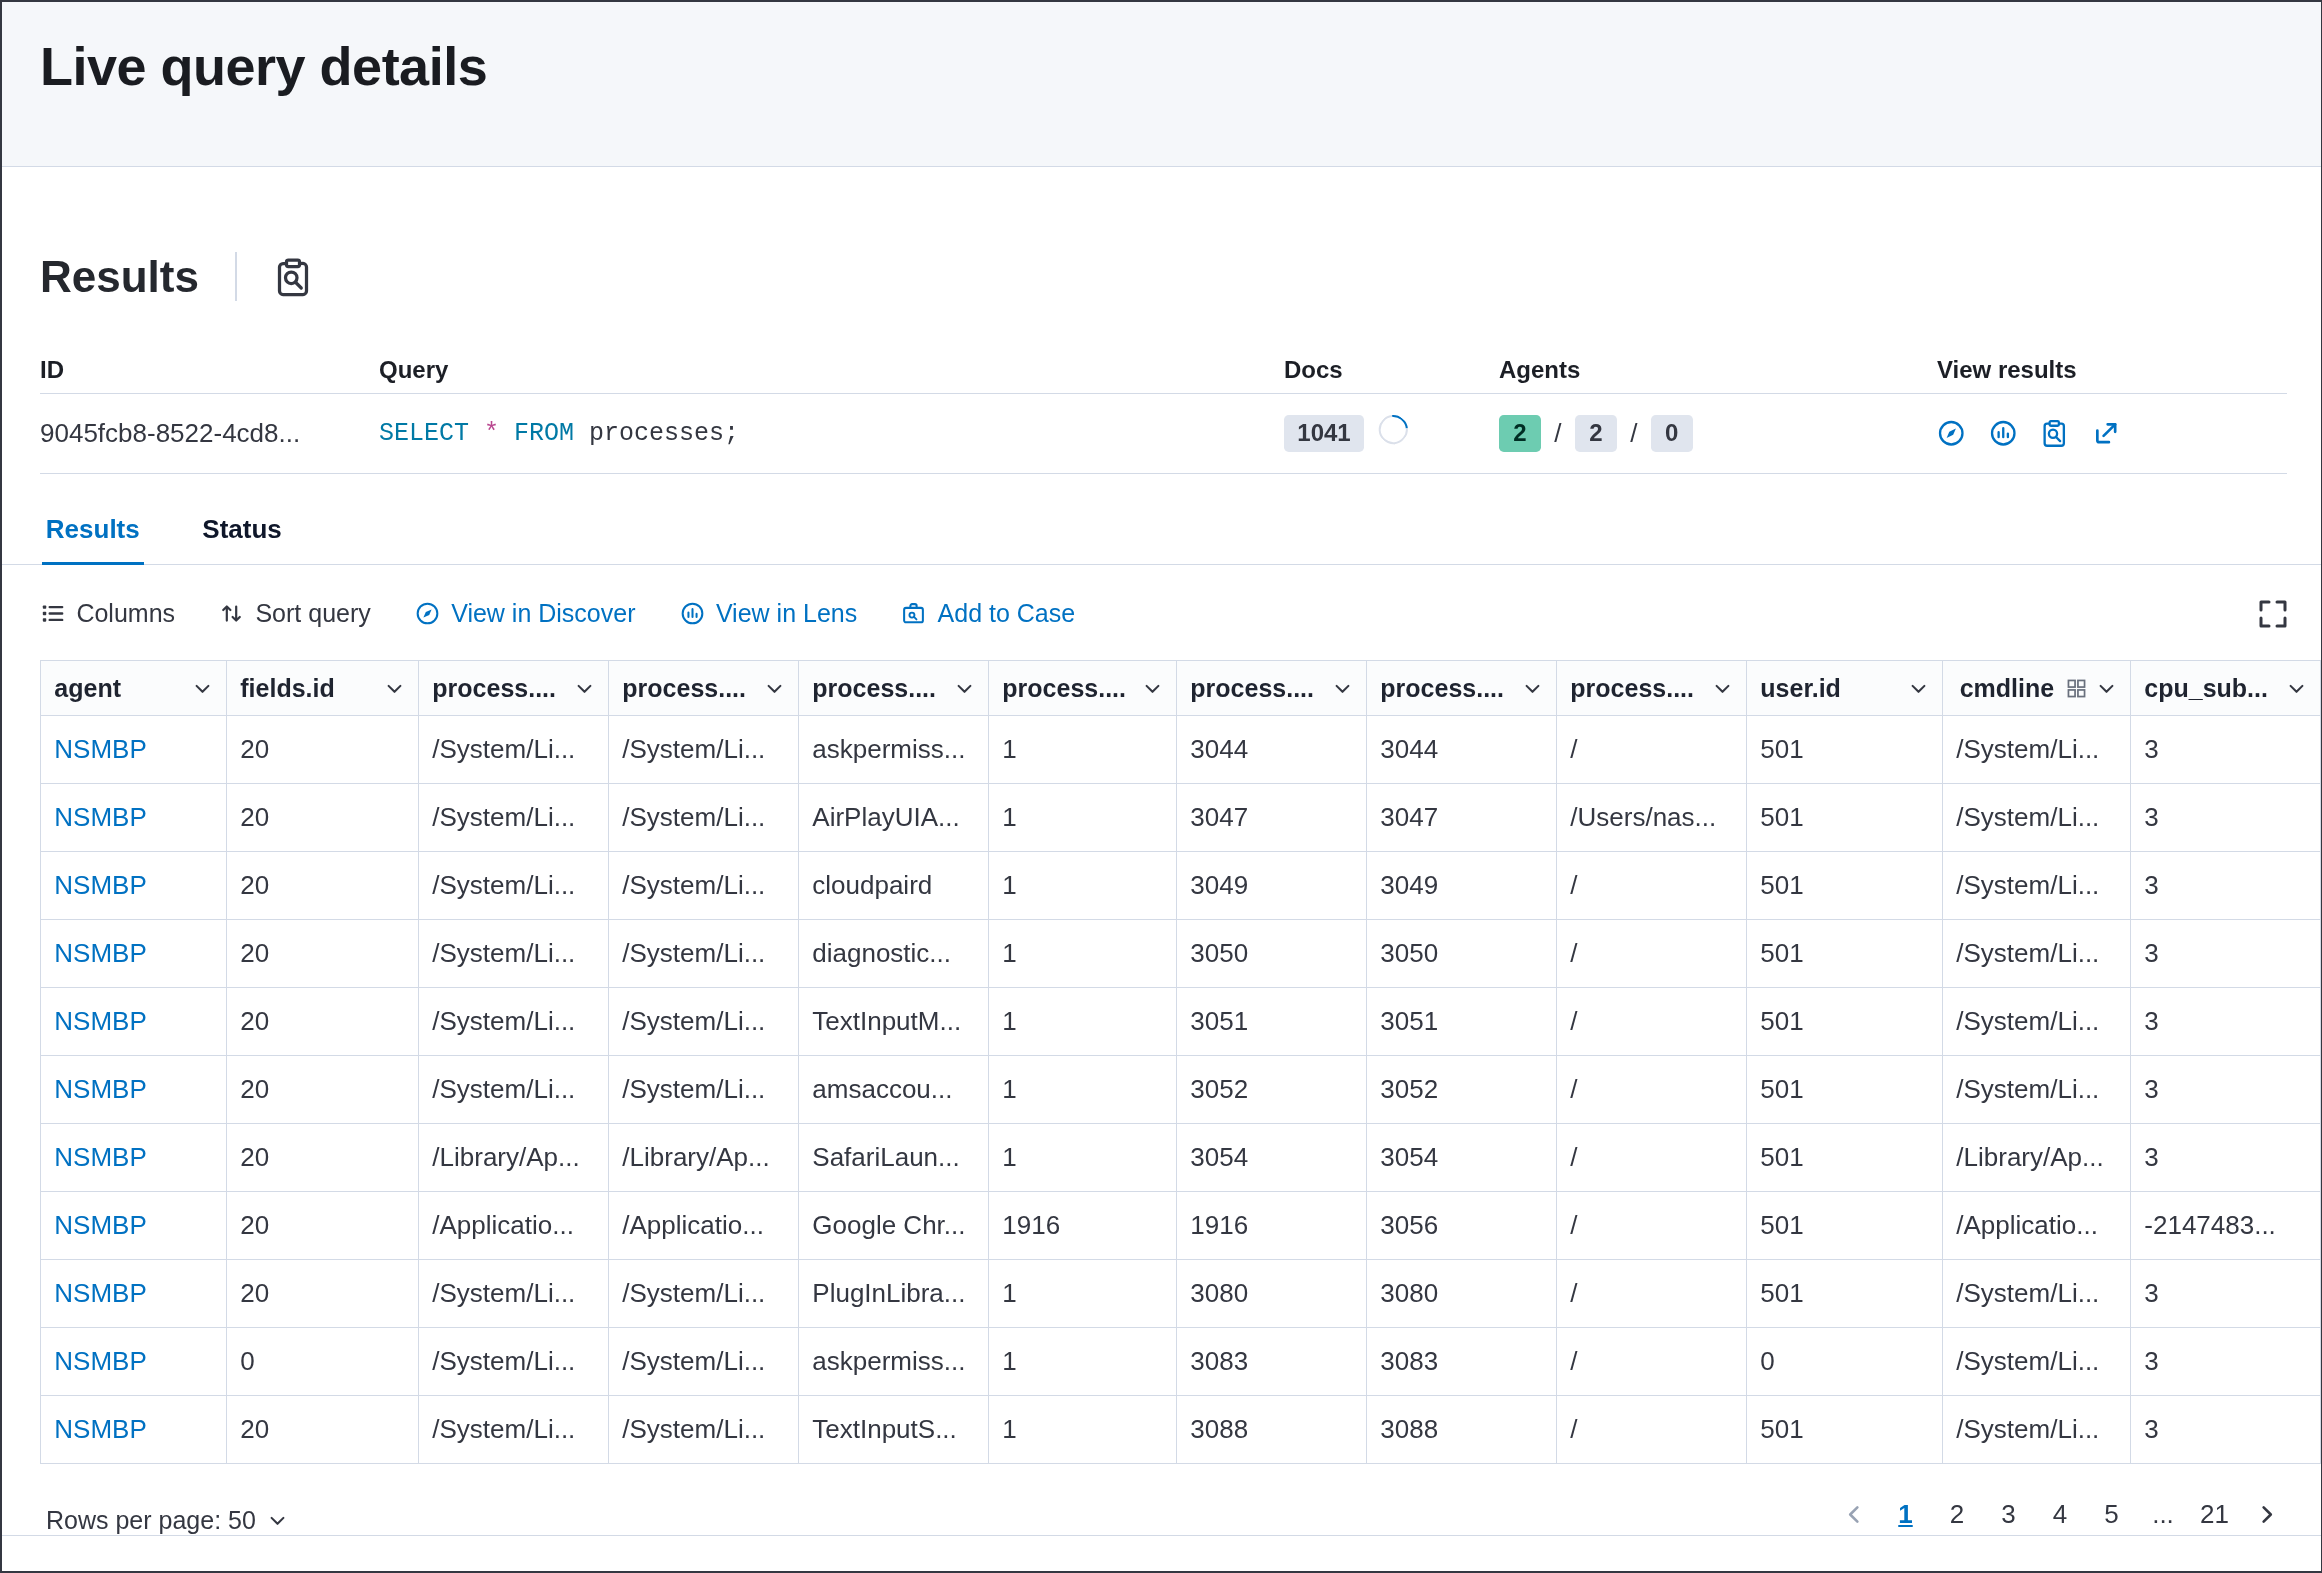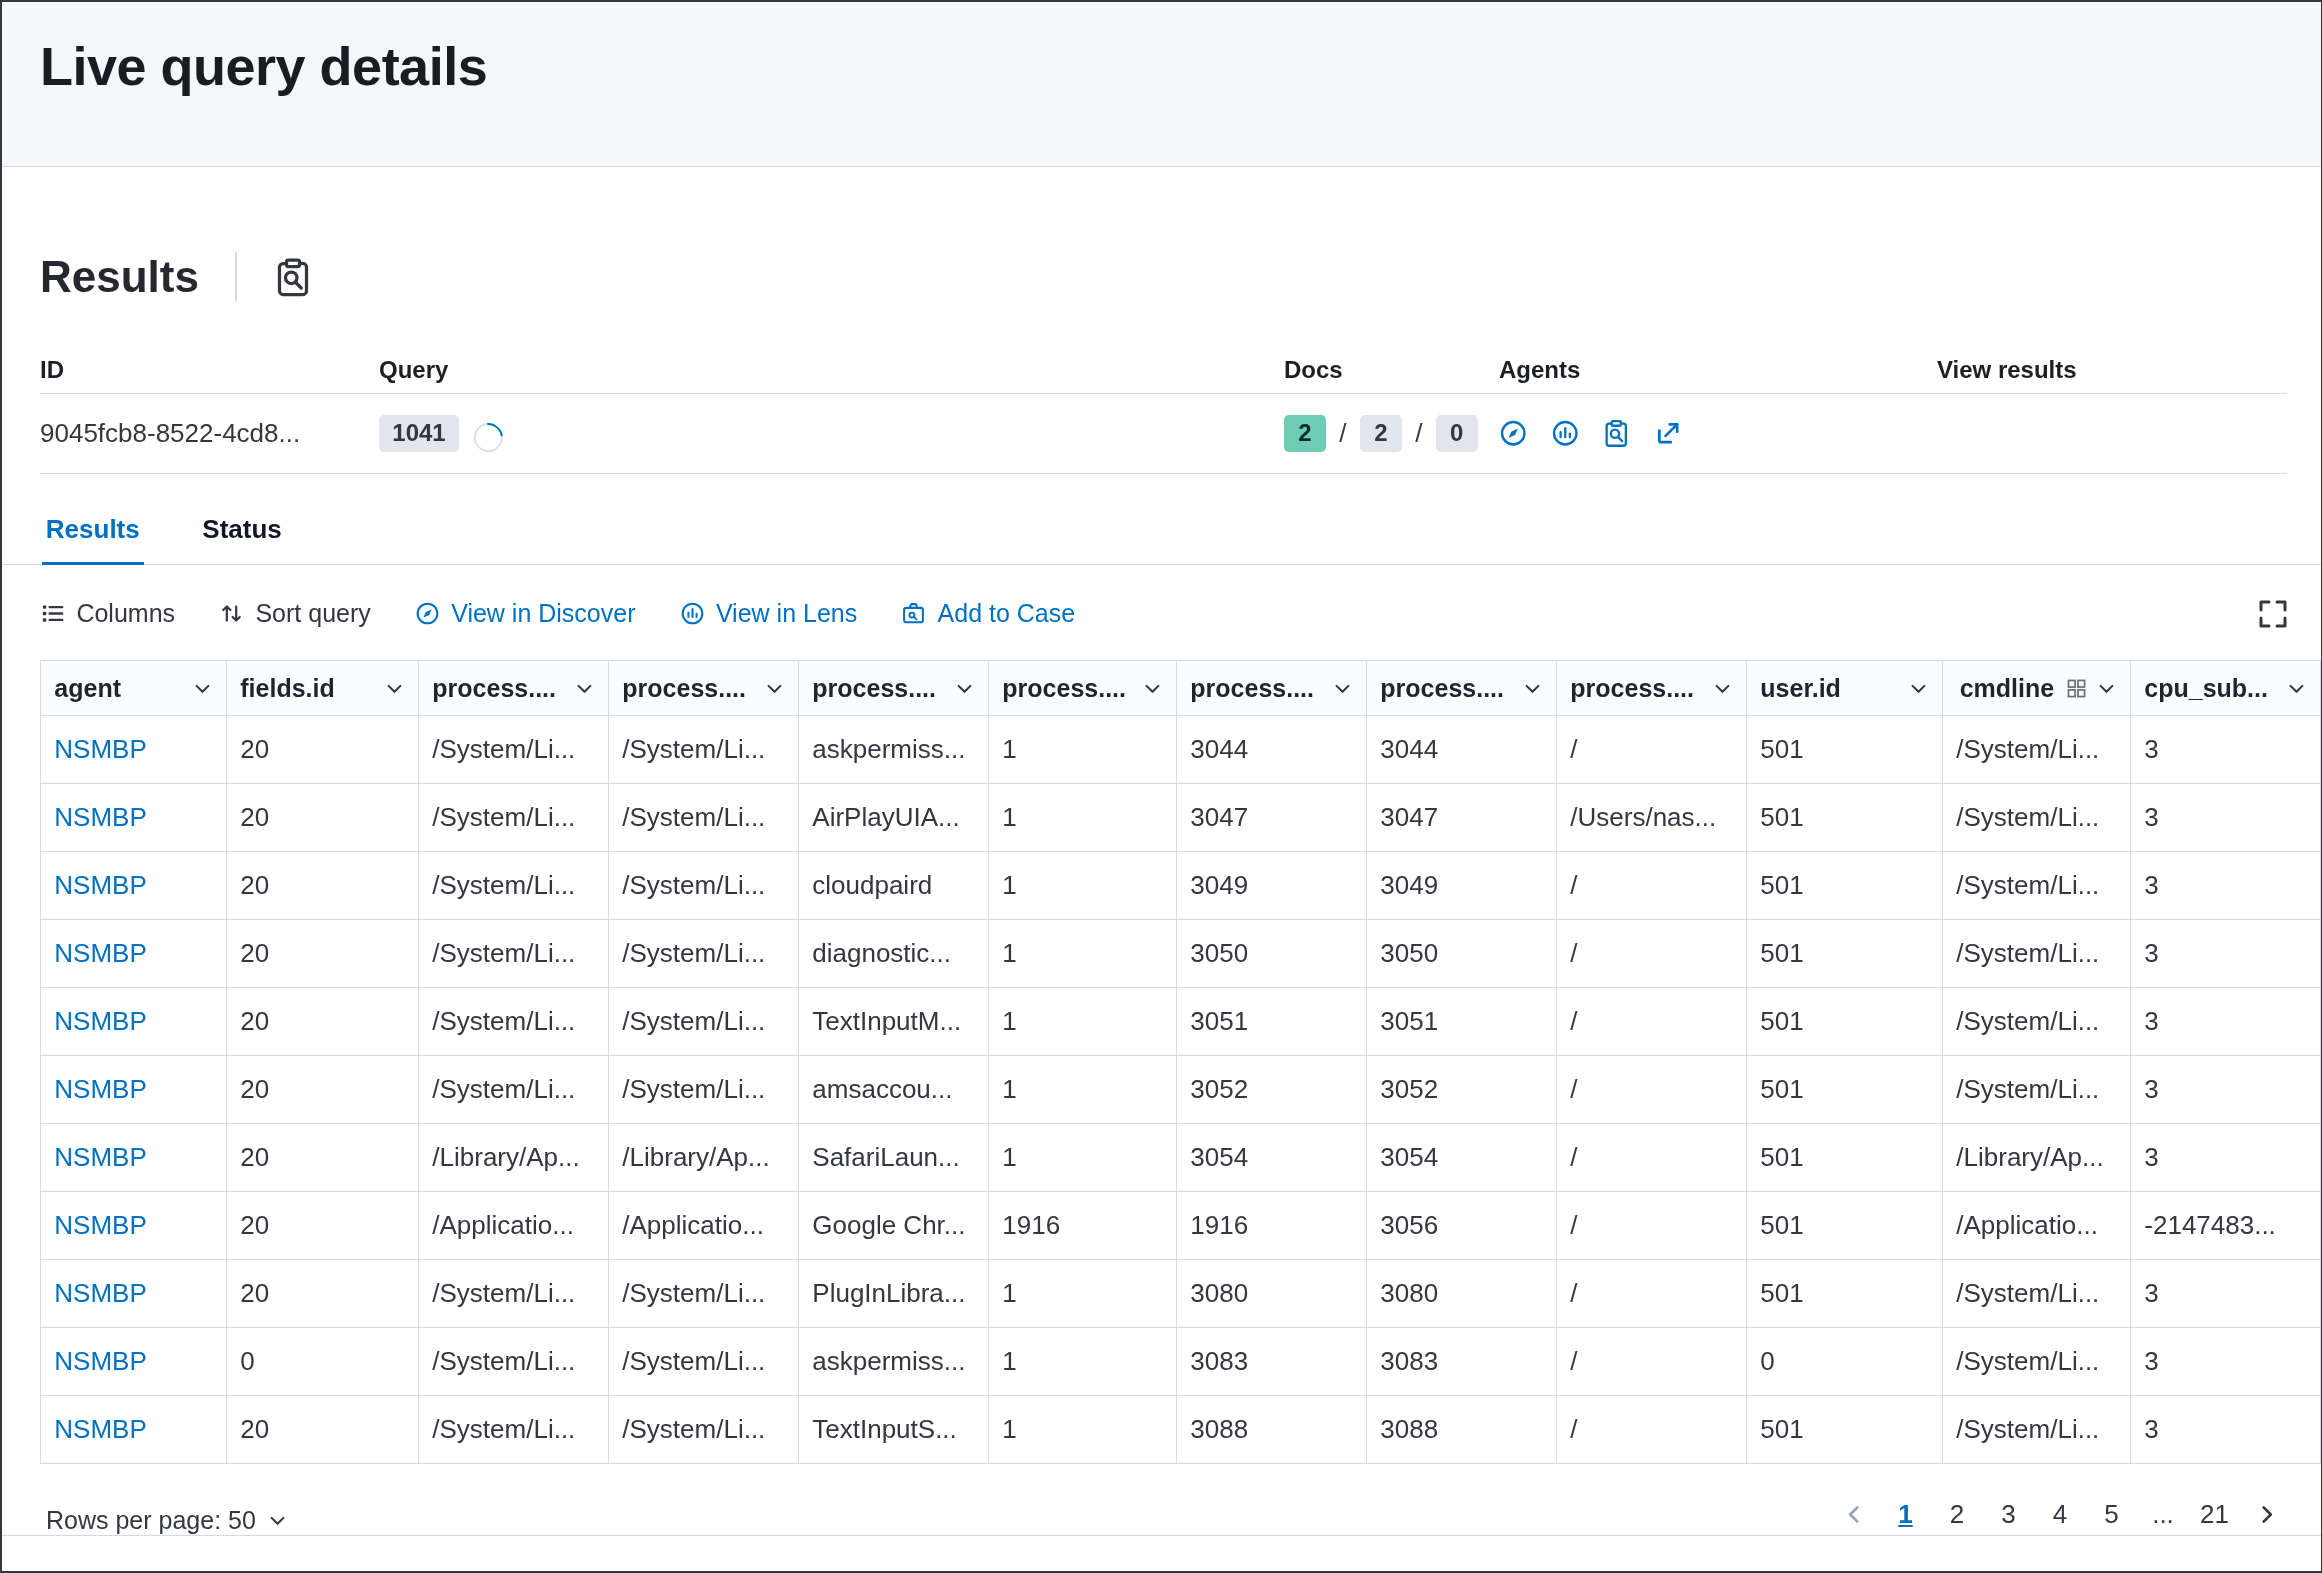--- a/index.html
+++ b/index.html
@@ -36,21 +36,21 @@
   .summary{margin-top:42px;margin-right:34px;}
   .summary-row{display:grid;grid-template-columns:339px 905px 215px 438px 1fr;align-items:center;}
   .summary-row.head{height:48px;border-bottom:1px solid var(--border);font-size:24px;font-weight:700;color:#1c1f26;}
   .summary-row.body{height:80px;border-bottom:1px solid var(--border);font-size:26px;}
   .code{font-family:"Liberation Mono","DejaVu Sans Mono",monospace;font-size:25px;}
   .tok-kw{color:#0079a5;}
   .tok-op{color:#b9478f;}
   .tok-plain{color:var(--text);}
   .badge{display:inline-flex;align-items:center;justify-content:center;min-width:42px;padding:3.8px 13.3px;border-radius:4.8px;font-size:24px;font-weight:700;background:var(--badge-gray);color:var(--text);line-height:1.2;}
   .badge.green{background:var(--badge-green);color:var(--badge-green-text);}
-  .docs-cell{display:flex;align-items:flex-end;gap:15px;}
+  .docs-cell{display:flex;align-items:flex-start;gap:15px;}
   .spinner{width:28.5px;height:28.5px;border-radius:50%;border:2.9px solid #dbe0ea;border-top-color:var(--primary);transform:rotate(40deg);}
   .agents-cell{display:flex;align-items:center;gap:13.3px;font-size:26px;}
   .view-icons{display:flex;align-items:center;gap:23px;color:var(--primary);}
   .icn-view{width:28.5px;height:28.5px;cursor:pointer;}
 
   
   .tabs{margin-top:40px;display:flex;gap:55px;border-bottom:1px solid var(--border);margin-left:-38px;padding-left:40px;}
   .tab{font-size:26px;font-weight:700;padding:0 3.8px 17px 3.8px;cursor:pointer;color:#0f172a;border-bottom:3.8px solid transparent;margin-bottom:-1px;}
   .tab.active{color:var(--primary);border-bottom-color:var(--primary);}
 
@@ -112,20 +112,26 @@
     <div class="summary">
       <div class="summary-row head">
         <div>ID</div>
         <div>Query</div>
         <div>Docs</div>
         <div>Agents</div>
         <div>View results</div>
       </div>
       <div class="summary-row body">
         <div>9045fcb8-8522-4cd8...</div>
+        <div class="code">
+          <span class="tok-kw">SELECT</span>
+          <span class="tok-op">*</span>
+          <span class="tok-kw">FROM</span>
+          <span class="tok-plain">processes;</span>
+        </div>
         <div class="docs-cell">
           <span class="badge">1041</span>
           <span class="spinner"></span>
         </div>
         <div class="agents-cell">
           <span class="badge green">2</span>
           <span>/</span>
           <span class="badge">2</span>
           <span>/</span>
           <span class="badge">0</span>

